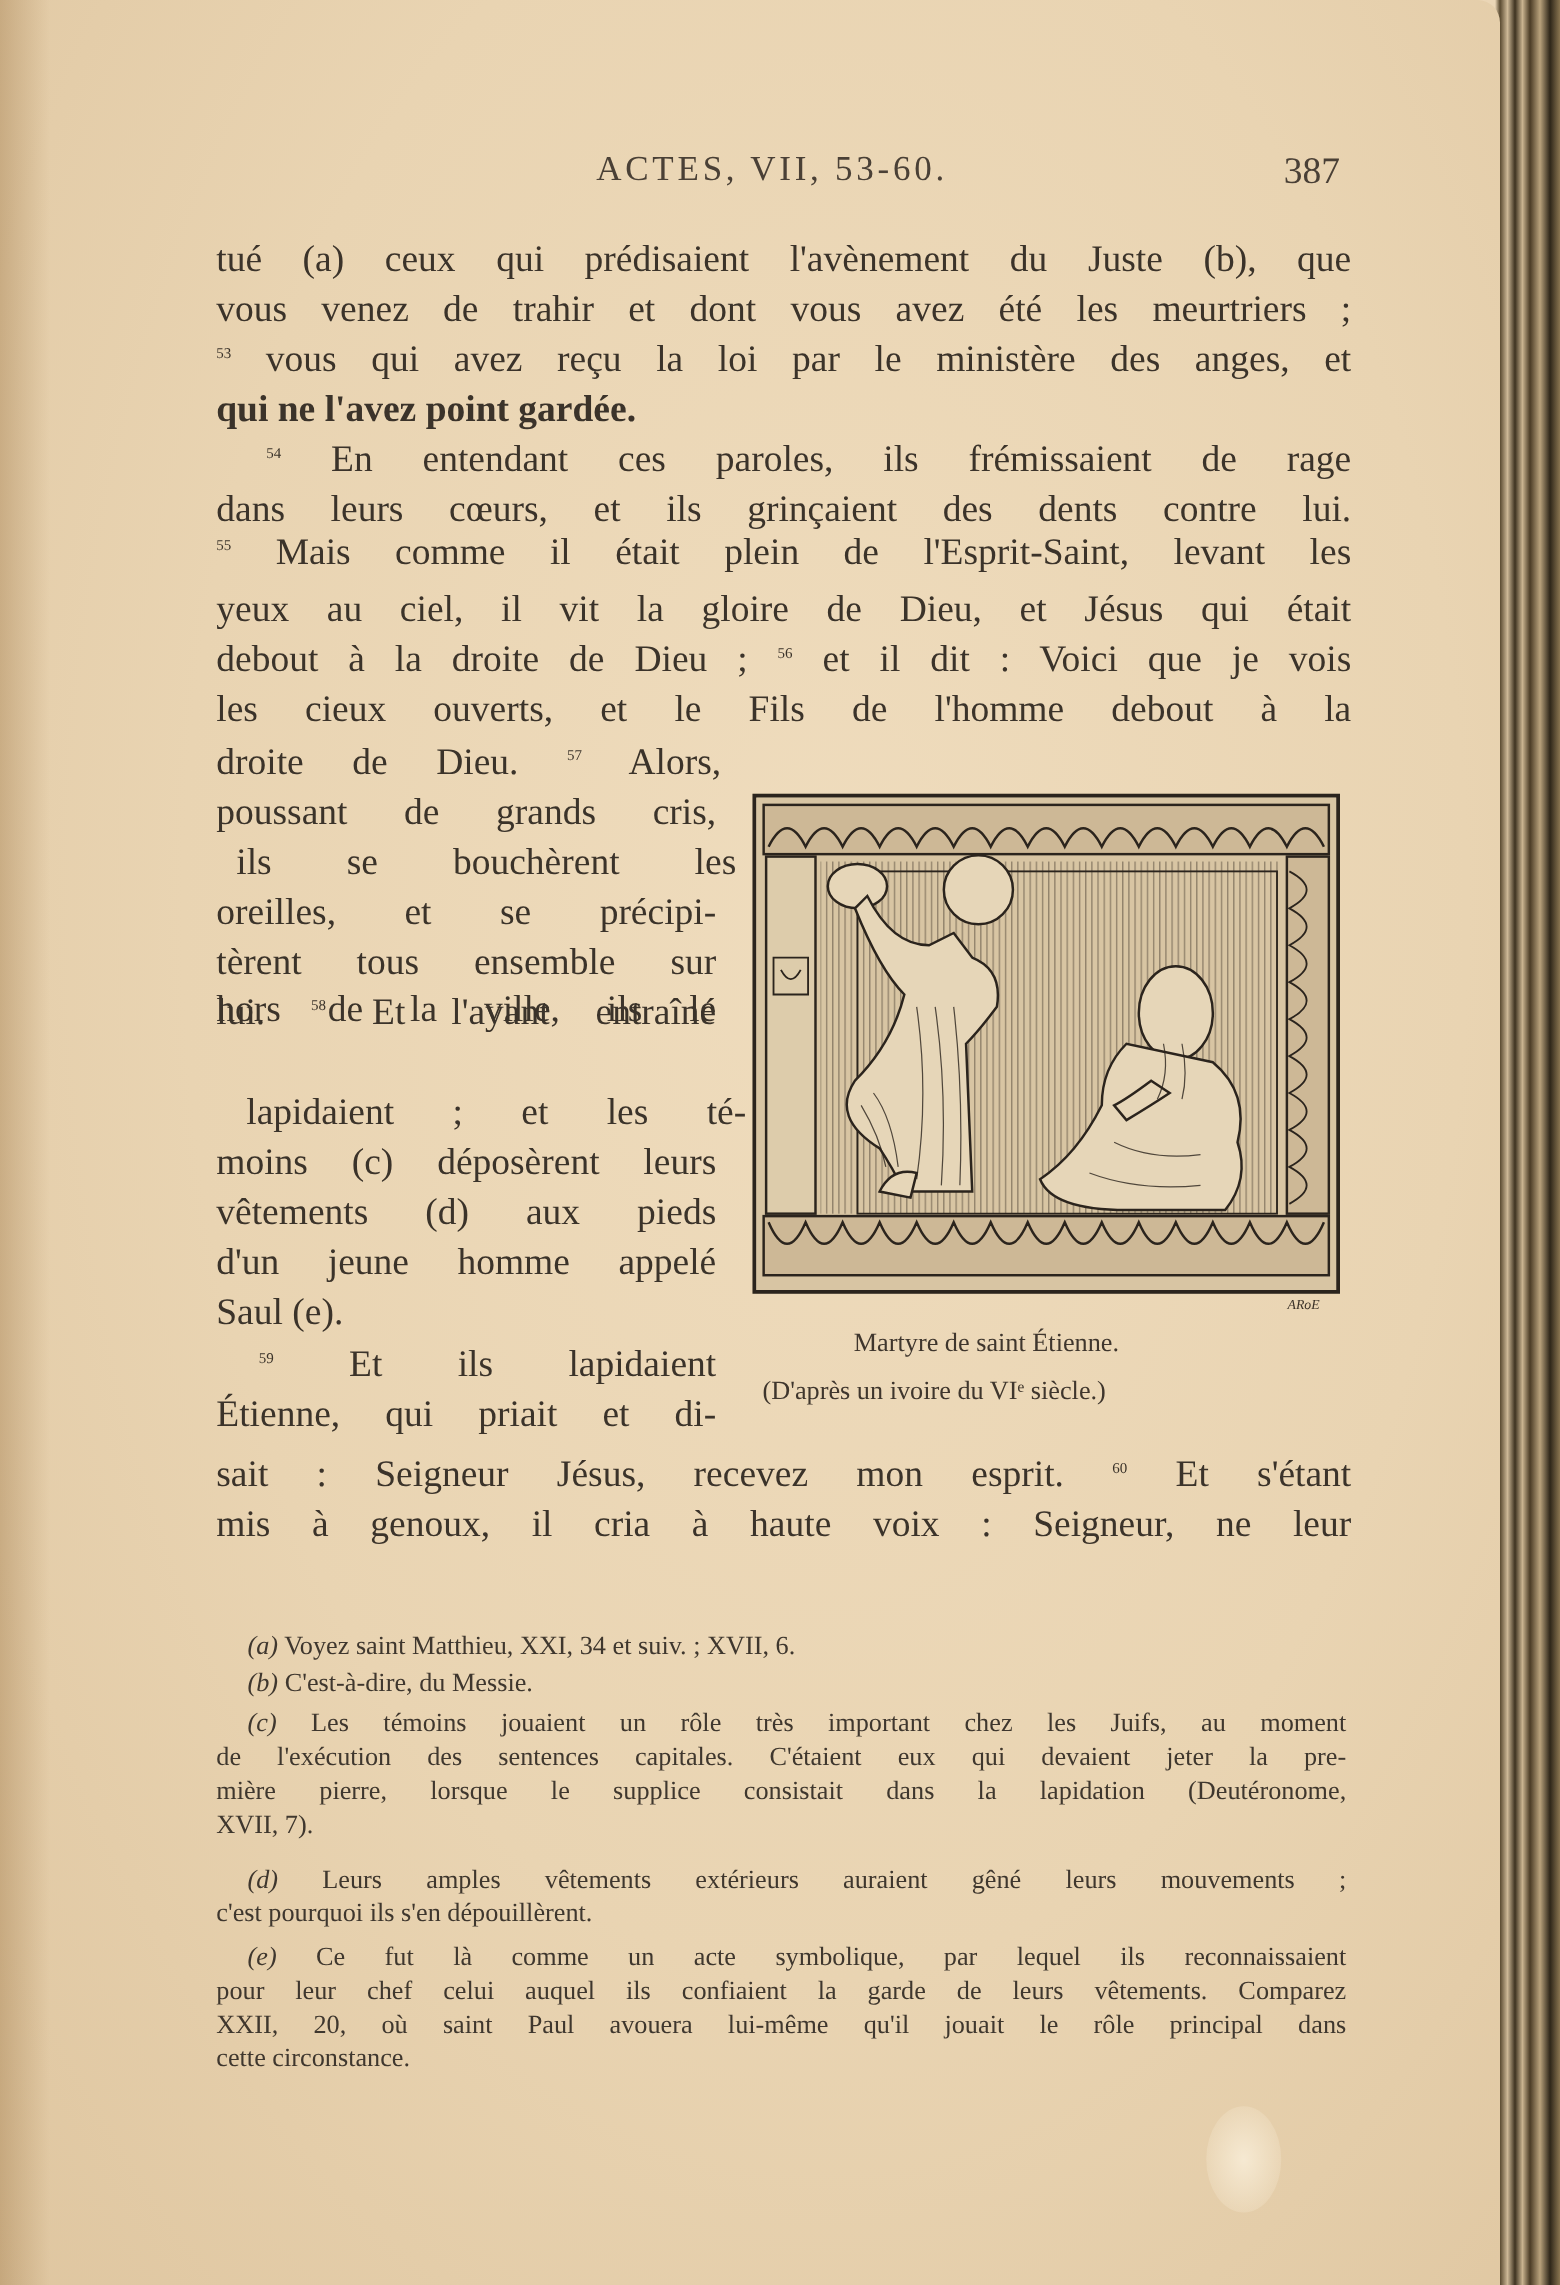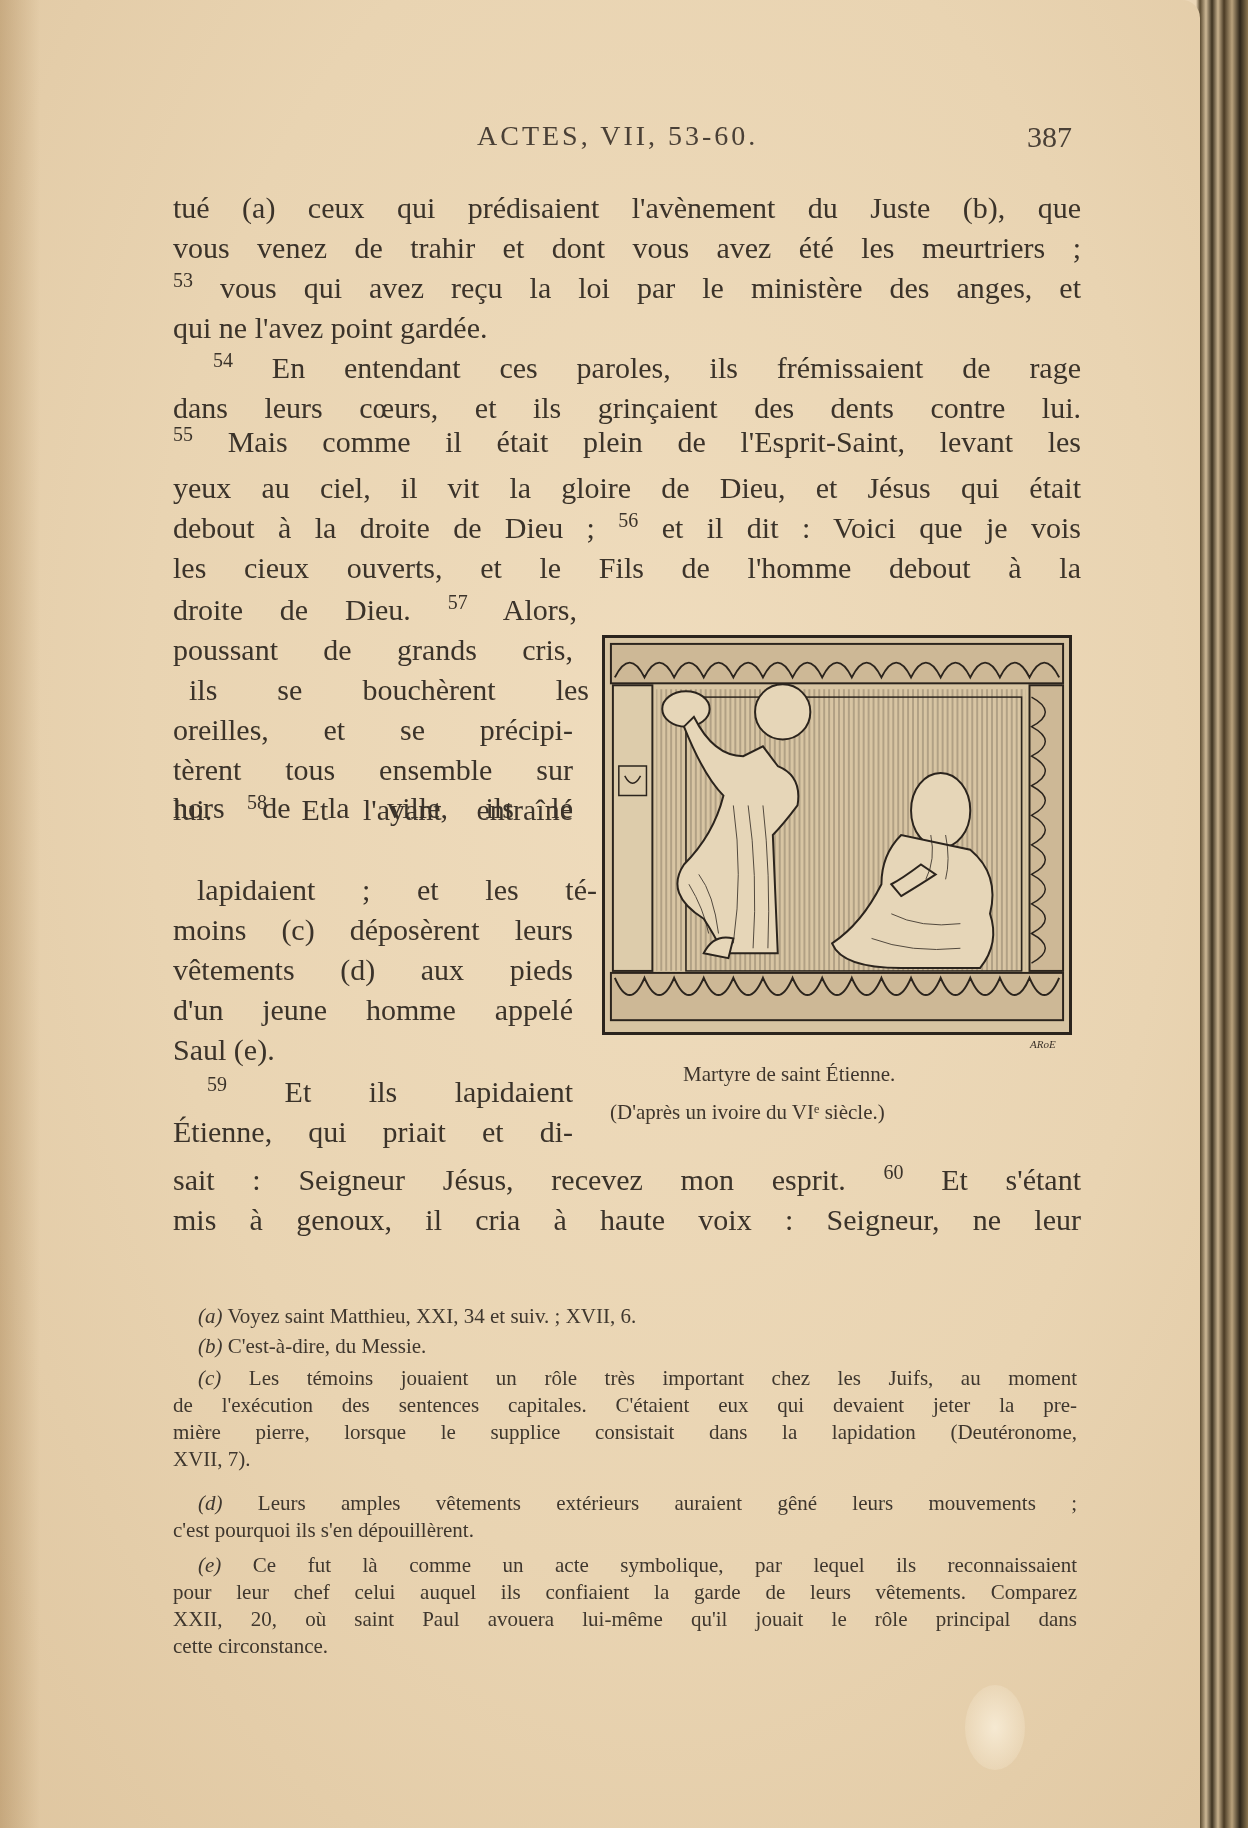--- a/index.html
+++ b/index.html
@@ -12,21 +12,21 @@
   .page::before { content:""; position:absolute; left:0; top:0; width:40px; height:100%;
     background: linear-gradient(90deg, rgba(150,110,60,0.35), rgba(150,110,60,0)); }
   .spot { position:absolute; left:965px; top:1685px; width:60px; height:85px; border-radius:50%;
     background: radial-gradient(ellipse, rgba(250,240,220,0.8), rgba(250,240,220,0)); }
   .txt { position:absolute; color:#3a3128; white-space:nowrap; font-family:"Liberation Serif", serif; }
   .header { top:120px; font-size:28px; letter-spacing:3px; color:#4a4036; }
   .pagenum { top:120px; left:1027px; font-size:30px; color:#4a4036; }
   .body-line { font-size:30px; line-height:40px; height:40px; left:173px; width:908px; text-align:justify; text-align-last:justify; color:#3b332a; }
   .body-line.short { width:400px; }
   .body-line.last { text-align-last:left; }
-  .body-line sup { font-size:20px; vertical-align:super; line-height:0; }
+  .body-line sup { font-size:12px; vertical-align:super; line-height:0; }
   .caption { font-size:21px; color:#3f362d; }
   .fn { font-size:21px; line-height:27px; height:27px; left:173px; width:904px; text-align:justify; text-align-last:justify; color:#3f372e; }
   .fn.last { text-align-last:left; }
   .fn.indent { padding-left:25px; width:879px; }
   .figure { position:absolute; left:602px; top:635px; width:470px; height:400px;
     border:3px solid #2b241d; background:#d9c6a5; box-sizing:border-box; overflow:hidden; }
   .figure svg { width:100%; height:100%; display:block; }
   .sig { position:absolute; left:1030px; top:1038px; font-size:11px; color:#3a3128; font-style:italic; font-family:"Liberation Serif", serif; }
 </style>
 </head>
@@ -36,21 +36,21 @@
 <div class="page">
   <div class="spot"></div>
 </div>
 
 <div class="txt header" style="left:465px;margin-left:12px;">ACTES, VII, 53-60.</div>
 <div class="txt pagenum">387</div>
 
 <div class="txt body-line" style="top:188px;"><span>tué (a) ceux qui prédisaient l'avènement du Juste (b), que</span></div>
 <div class="txt body-line" style="top:228px;"><span>vous venez de trahir et dont vous avez été les meurtriers ;</span></div>
 <div class="txt body-line" style="top:268px;"><sup>53</sup> <span>vous qui avez reçu la loi par le ministère des anges, et</span></div>
-<div class="txt body-line last" style="top:308px;"><span>qui ne l'avez point gardée.</span></div>
+<div class="txt body-line last" style="top:308px;font-weight:bold;"><span>qui ne l'avez point gardée.</span></div>
 <div class="txt body-line" style="top:348px; left:213px; width:868px;"><sup>54</sup> <span>En entendant ces paroles, ils frémissaient de rage</span></div>
 <div class="txt body-line" style="top:388px;"><span>dans leurs cœurs, et ils grinçaient des dents contre lui.</span></div>
 <div class="txt body-line" style="top:422px;"><sup>55</sup> <span>Mais comme il était plein de l'Esprit-Saint, levant les</span></div>
 <div class="txt body-line" style="top:468px;"><span>yeux au ciel, il vit la gloire de Dieu, et Jésus qui était</span></div>
 <div class="txt body-line" style="top:508px;"><span>debout à la droite de Dieu ;</span> <sup>56</sup> <span>et il dit : Voici que je vois</span></div>
 <div class="txt body-line" style="top:548px;"><span>les cieux ouverts, et le Fils de l'homme debout à la</span></div>
 
 <div class="txt body-line short" style="top:590px; width:404px;"><span>droite de Dieu.</span> <sup>57</sup> <span>Alors,</span></div>
 <div class="txt body-line short" style="top:630px;"><span>poussant de grands cris,</span></div>
 <div class="txt body-line short" style="top:670px;margin-left:16px;"><span>ils se bouchèrent les</span></div>

